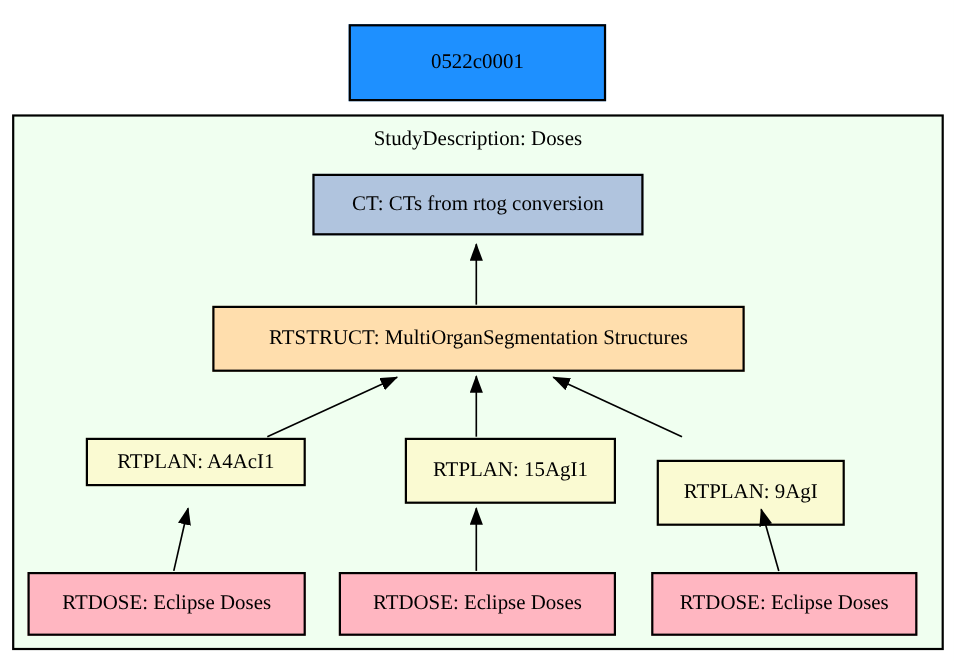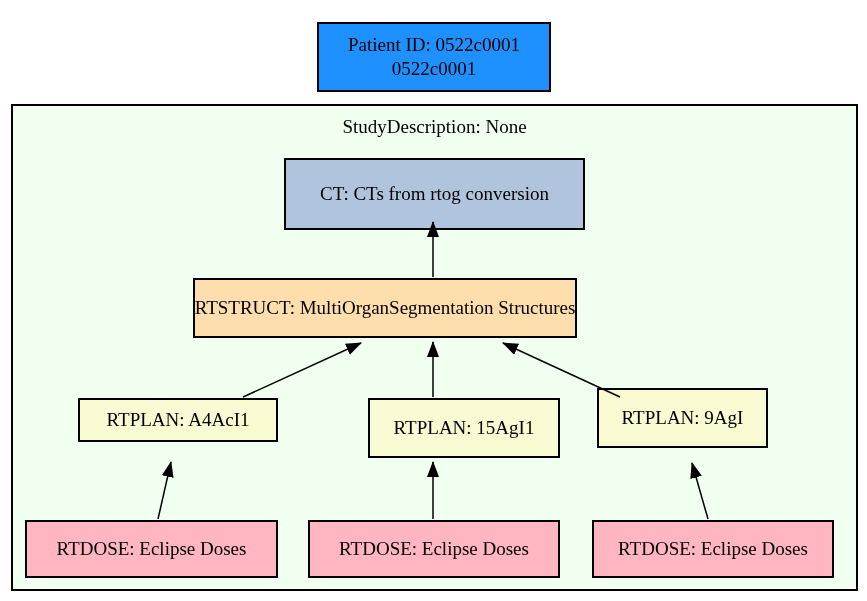--- a/index.html
+++ b/index.html
@@ -45,34 +45,33 @@
     pointer-events:none;
   }
   #edges-svg line{stroke:#000;stroke-width:1.5;}
 </style>
 </head>
 <body>
 
 <div id="canvas">
 
   <div id="patient-node" style="left: 317px; top: 22px; width: 234px; height: 70px; background: rgb(30, 144, 255);">
-    <div>Patient ID: 0522c0001</div>
     <div>0522c0001</div>
   </div>
 
   <div id="study-frame" style="left: 11px; top: 104px; width: 847px; height: 487px; background: rgb(240, 255, 240);">
-    <div id="study-label">StudyDescription: None</div>
+    <div id="study-label">StudyDescription: Doses</div>
   </div>
 
   <div id="nodes-layer">
-      <div class="diagram-node" style="left: 284px; top: 158px; width: 301px; height: 72px; background: rgb(176, 196, 222);">CT: CTs from rtog conversion</div>
-      <div class="diagram-node" style="left: 193px; top: 278px; width: 384px; height: 60px; background: rgb(255, 222, 173);">RTSTRUCT: MultiOrganSegmentation Structures</div>
+      <div class="diagram-node" style="left: 284px; top: 158px; width: 301px; height: 56px; background: rgb(176, 196, 222);">CT: CTs from rtog conversion</div>
+      <div class="diagram-node" style="left: 193px; top: 278px; width: 484px; height: 60px; background: rgb(255, 222, 173);">RTSTRUCT: MultiOrganSegmentation Structures</div>
       <div class="diagram-node" style="left: 78px; top: 398px; width: 200px; height: 44px; background: rgb(250, 250, 210);">RTPLAN: A4AcI1</div>
       <div class="diagram-node" style="left: 338px; top: 398px; width: 192px; height: 60px; background: rgb(250, 250, 210); margin-left: 30px;">RTPLAN: 15AgI1</div>
-      <div class="diagram-node" style="left: 597px; top: 388px; width: 171px; height: 60px; background: rgb(250, 250, 210);">RTPLAN: 9AgI</div>
+      <div class="diagram-node" style="left: 597px; top: 418px; width: 171px; height: 60px; background: rgb(250, 250, 210);">RTPLAN: 9AgI</div>
       <div class="diagram-node" style="left: 25px; top: 520px; width: 253px; height: 58px; background: rgb(255, 182, 193);">RTDOSE: Eclipse Doses</div>
       <div class="diagram-node" style="left: 308px; top: 520px; width: 252px; height: 58px; background: rgb(255, 182, 193);">RTDOSE: Eclipse Doses</div>
       <div class="diagram-node" style="left: 592px; top: 520px; width: 242px; height: 58px; background: rgb(255, 182, 193);">RTDOSE: Eclipse Doses</div>
     </div>
 
   <svg id="edges-svg">
     <defs>
       <marker id="arrowhead" markerUnits="userSpaceOnUse" markerWidth="18" markerHeight="14" refX="15" refY="6" orient="auto">
         <path d="M0,0 L16,6 L0,12 Z" fill="#000"></path>
       </marker>

